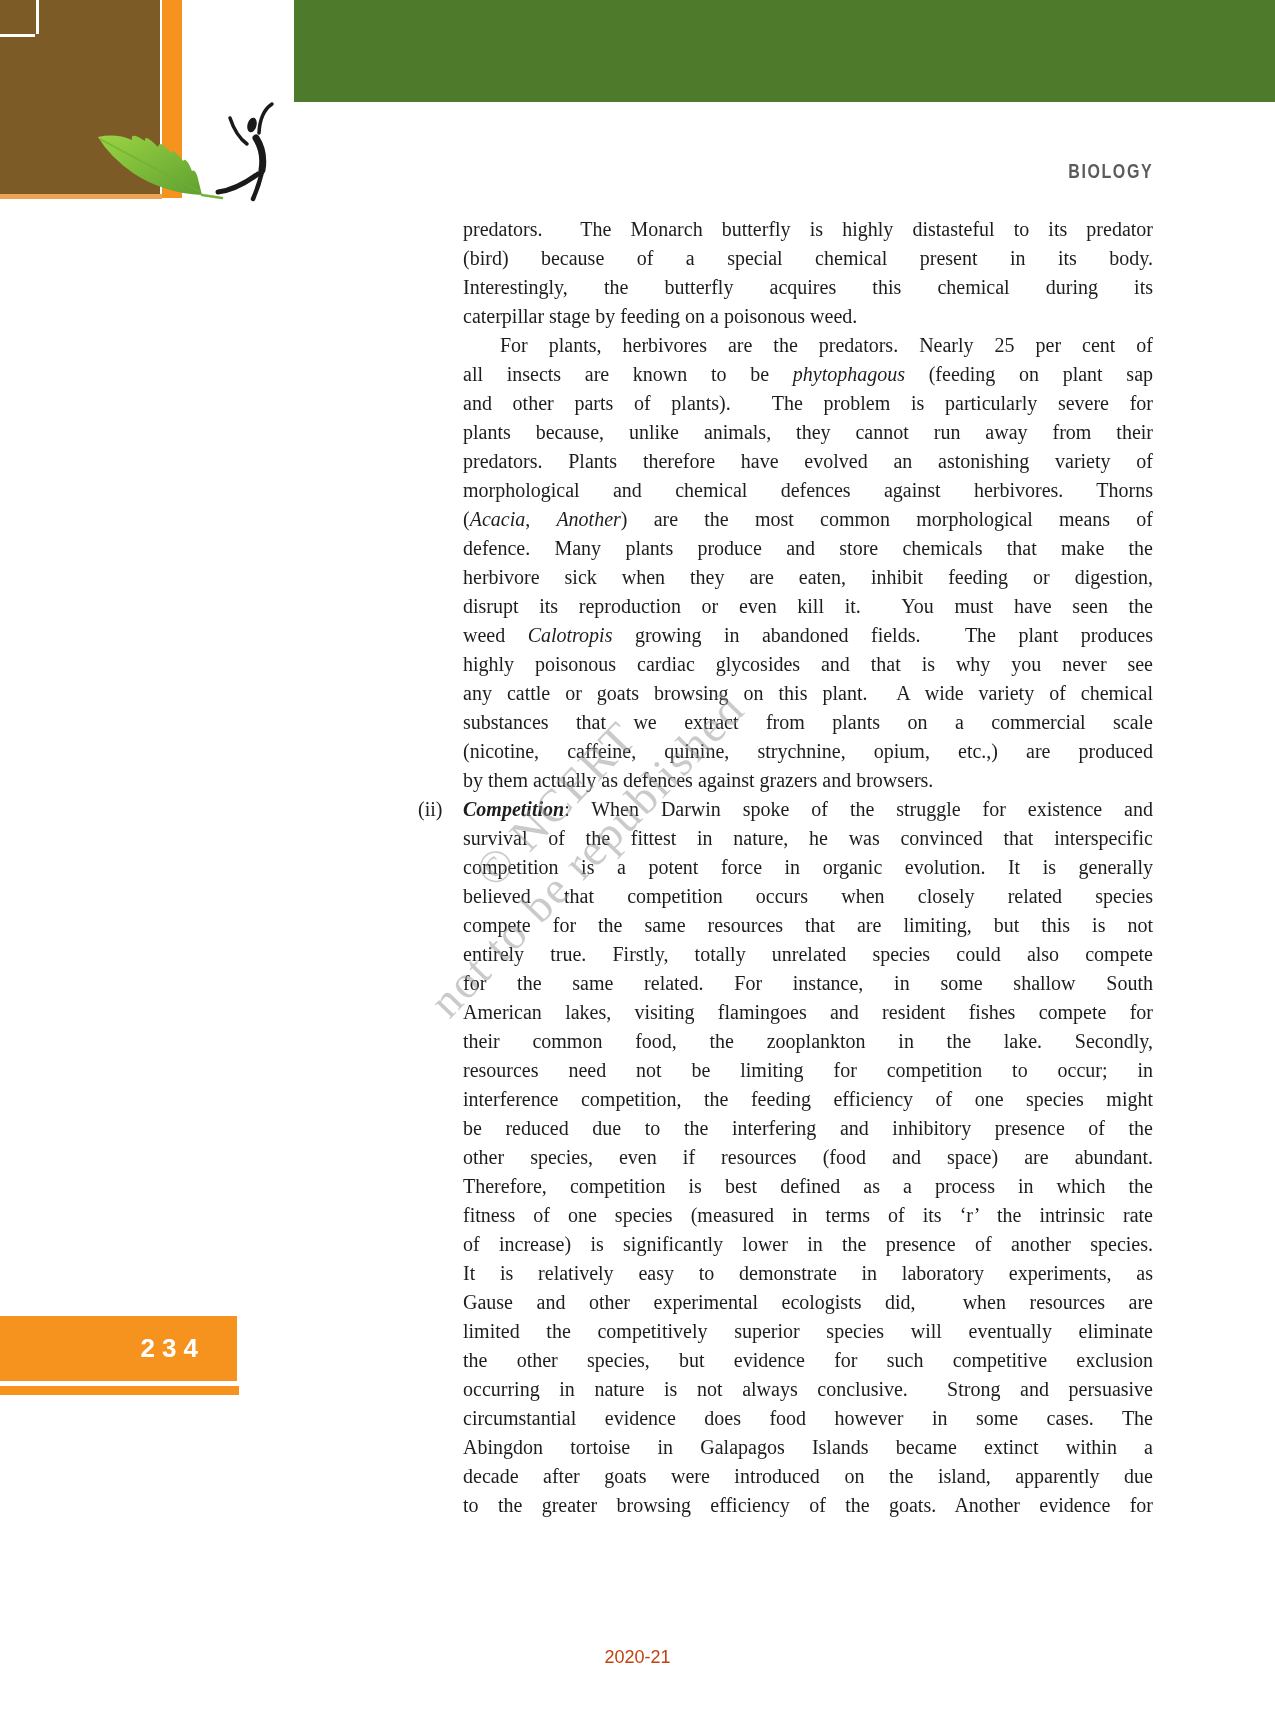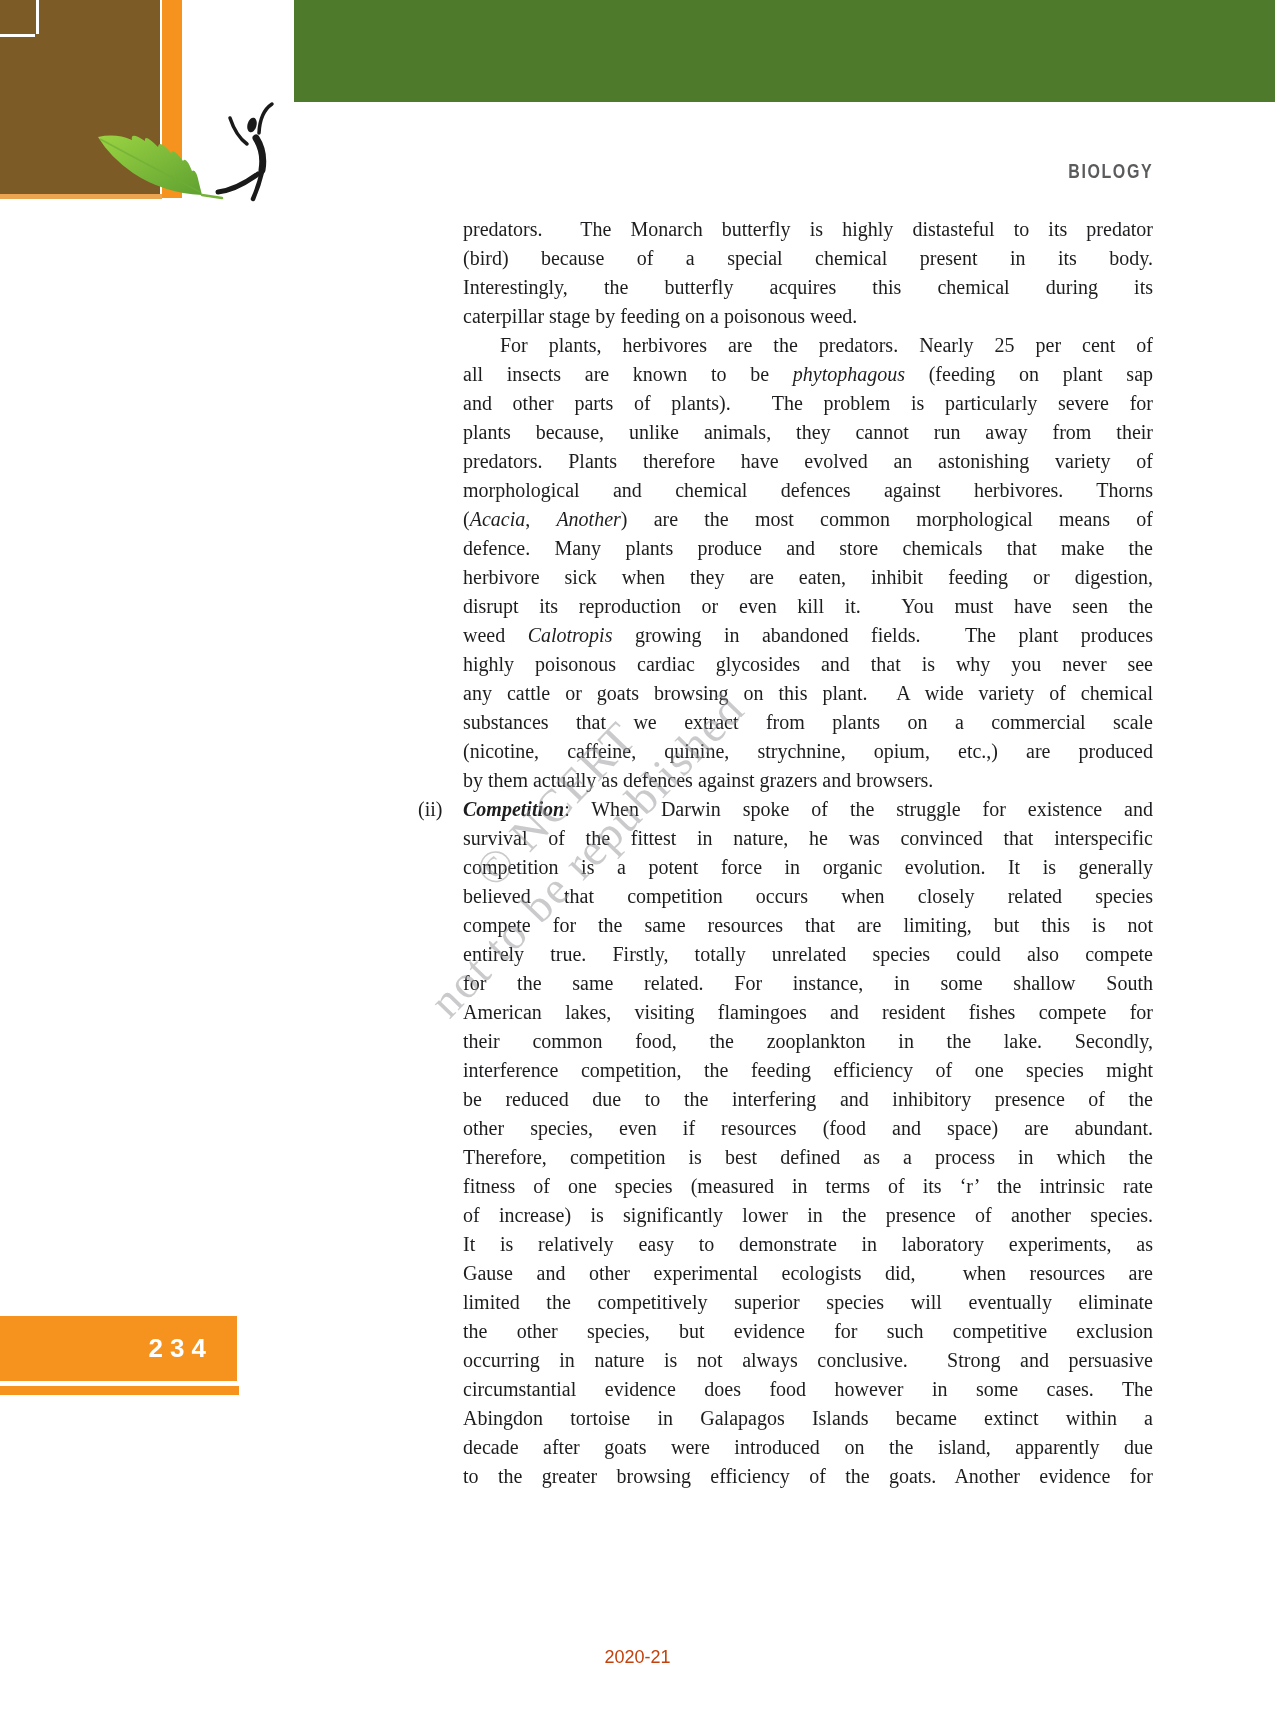--- a/index.html
+++ b/index.html
@@ -29,21 +29,21 @@
   .marker{position:absolute;left:-45px;top:0;text-indent:0;}
 
   
   .watermark{position:absolute;left:332px;top:730px;width:560px;z-index:5;
         transform:rotate(-46deg);color:#96969a;opacity:0.5;pointer-events:none;
         font-family:"Liberation Serif",serif;font-size:46px;line-height:58px;letter-spacing:2px;}
   .watermark .wm1{margin-left:125px;}
 
   
   .pagenum-block{position:absolute;left:0;top:1316px;width:237px;height:65px;background:#f6921e;
-        display:flex;align-items:center;justify-content:flex-end;padding-right:24px;box-sizing:border-box;}
+        display:flex;align-items:center;justify-content:flex-end;padding-right:32px;box-sizing:border-box;}
   .pagenum-block span{font-family:"Liberation Sans",sans-serif;font-weight:bold;font-size:26px;
         letter-spacing:7px;color:#ffffff;}
   .pagenum-strip{position:absolute;left:0;top:1386px;width:239px;height:9px;background:#f6921e;}
 
   
   .footer-year{position:absolute;left:0;right:0;top:1647px;text-align:center;
         font-family:"Liberation Sans",sans-serif;font-size:18px;color:#c2410c;}
 </style>
 </head>
 <body>
@@ -110,20 +110,21 @@
       <div class="para listitem">
         <div class="line"><span class="bit">Competition</span><span>: When Darwin spoke of the struggle for existence and</span><span class="marker">(ii)</span></div>
         <div class="line"><span>survival of the fittest in nature, he was convinced that interspecific</span></div>
         <div class="line"><span>competition is a potent force in organic evolution. It is generally</span></div>
         <div class="line"><span>believed that competition occurs when closely related species</span></div>
         <div class="line"><span>compete for the same resources that are limiting, but this is not</span></div>
         <div class="line"><span>entirely true. Firstly, totally unrelated species could also compete</span></div>
         <div class="line"><span>for the same related. For instance, in some shallow South</span></div>
         <div class="line"><span>American lakes, visiting flamingoes and resident fishes compete for</span></div>
         <div class="line"><span>their common food, the zooplankton in the lake. Secondly,</span></div>
+        <div class="line"><span>resources need not be limiting for competition to occur; in</span></div>
         <div class="line"><span>interference competition, the feeding efficiency of one species might</span></div>
         <div class="line"><span>be reduced due to the interfering and inhibitory presence of the</span></div>
         <div class="line"><span>other species, even if resources (food and space) are abundant.</span></div>
         <div class="line"><span>Therefore, competition is best defined as a process in which the</span></div>
         <div class="line"><span>fitness of one species (measured in terms of its ‘r’ the intrinsic rate</span></div>
         <div class="line"><span>of increase) is significantly lower in the presence of another species.</span></div>
         <div class="line"><span>It is relatively easy to demonstrate in laboratory experiments, as</span></div>
         <div class="line"><span>Gause and other experimental ecologists did,&nbsp; when resources are</span></div>
         <div class="line"><span>limited the competitively superior species will eventually eliminate</span></div>
         <div class="line"><span>the other species, but evidence for such competitive exclusion</span></div>

